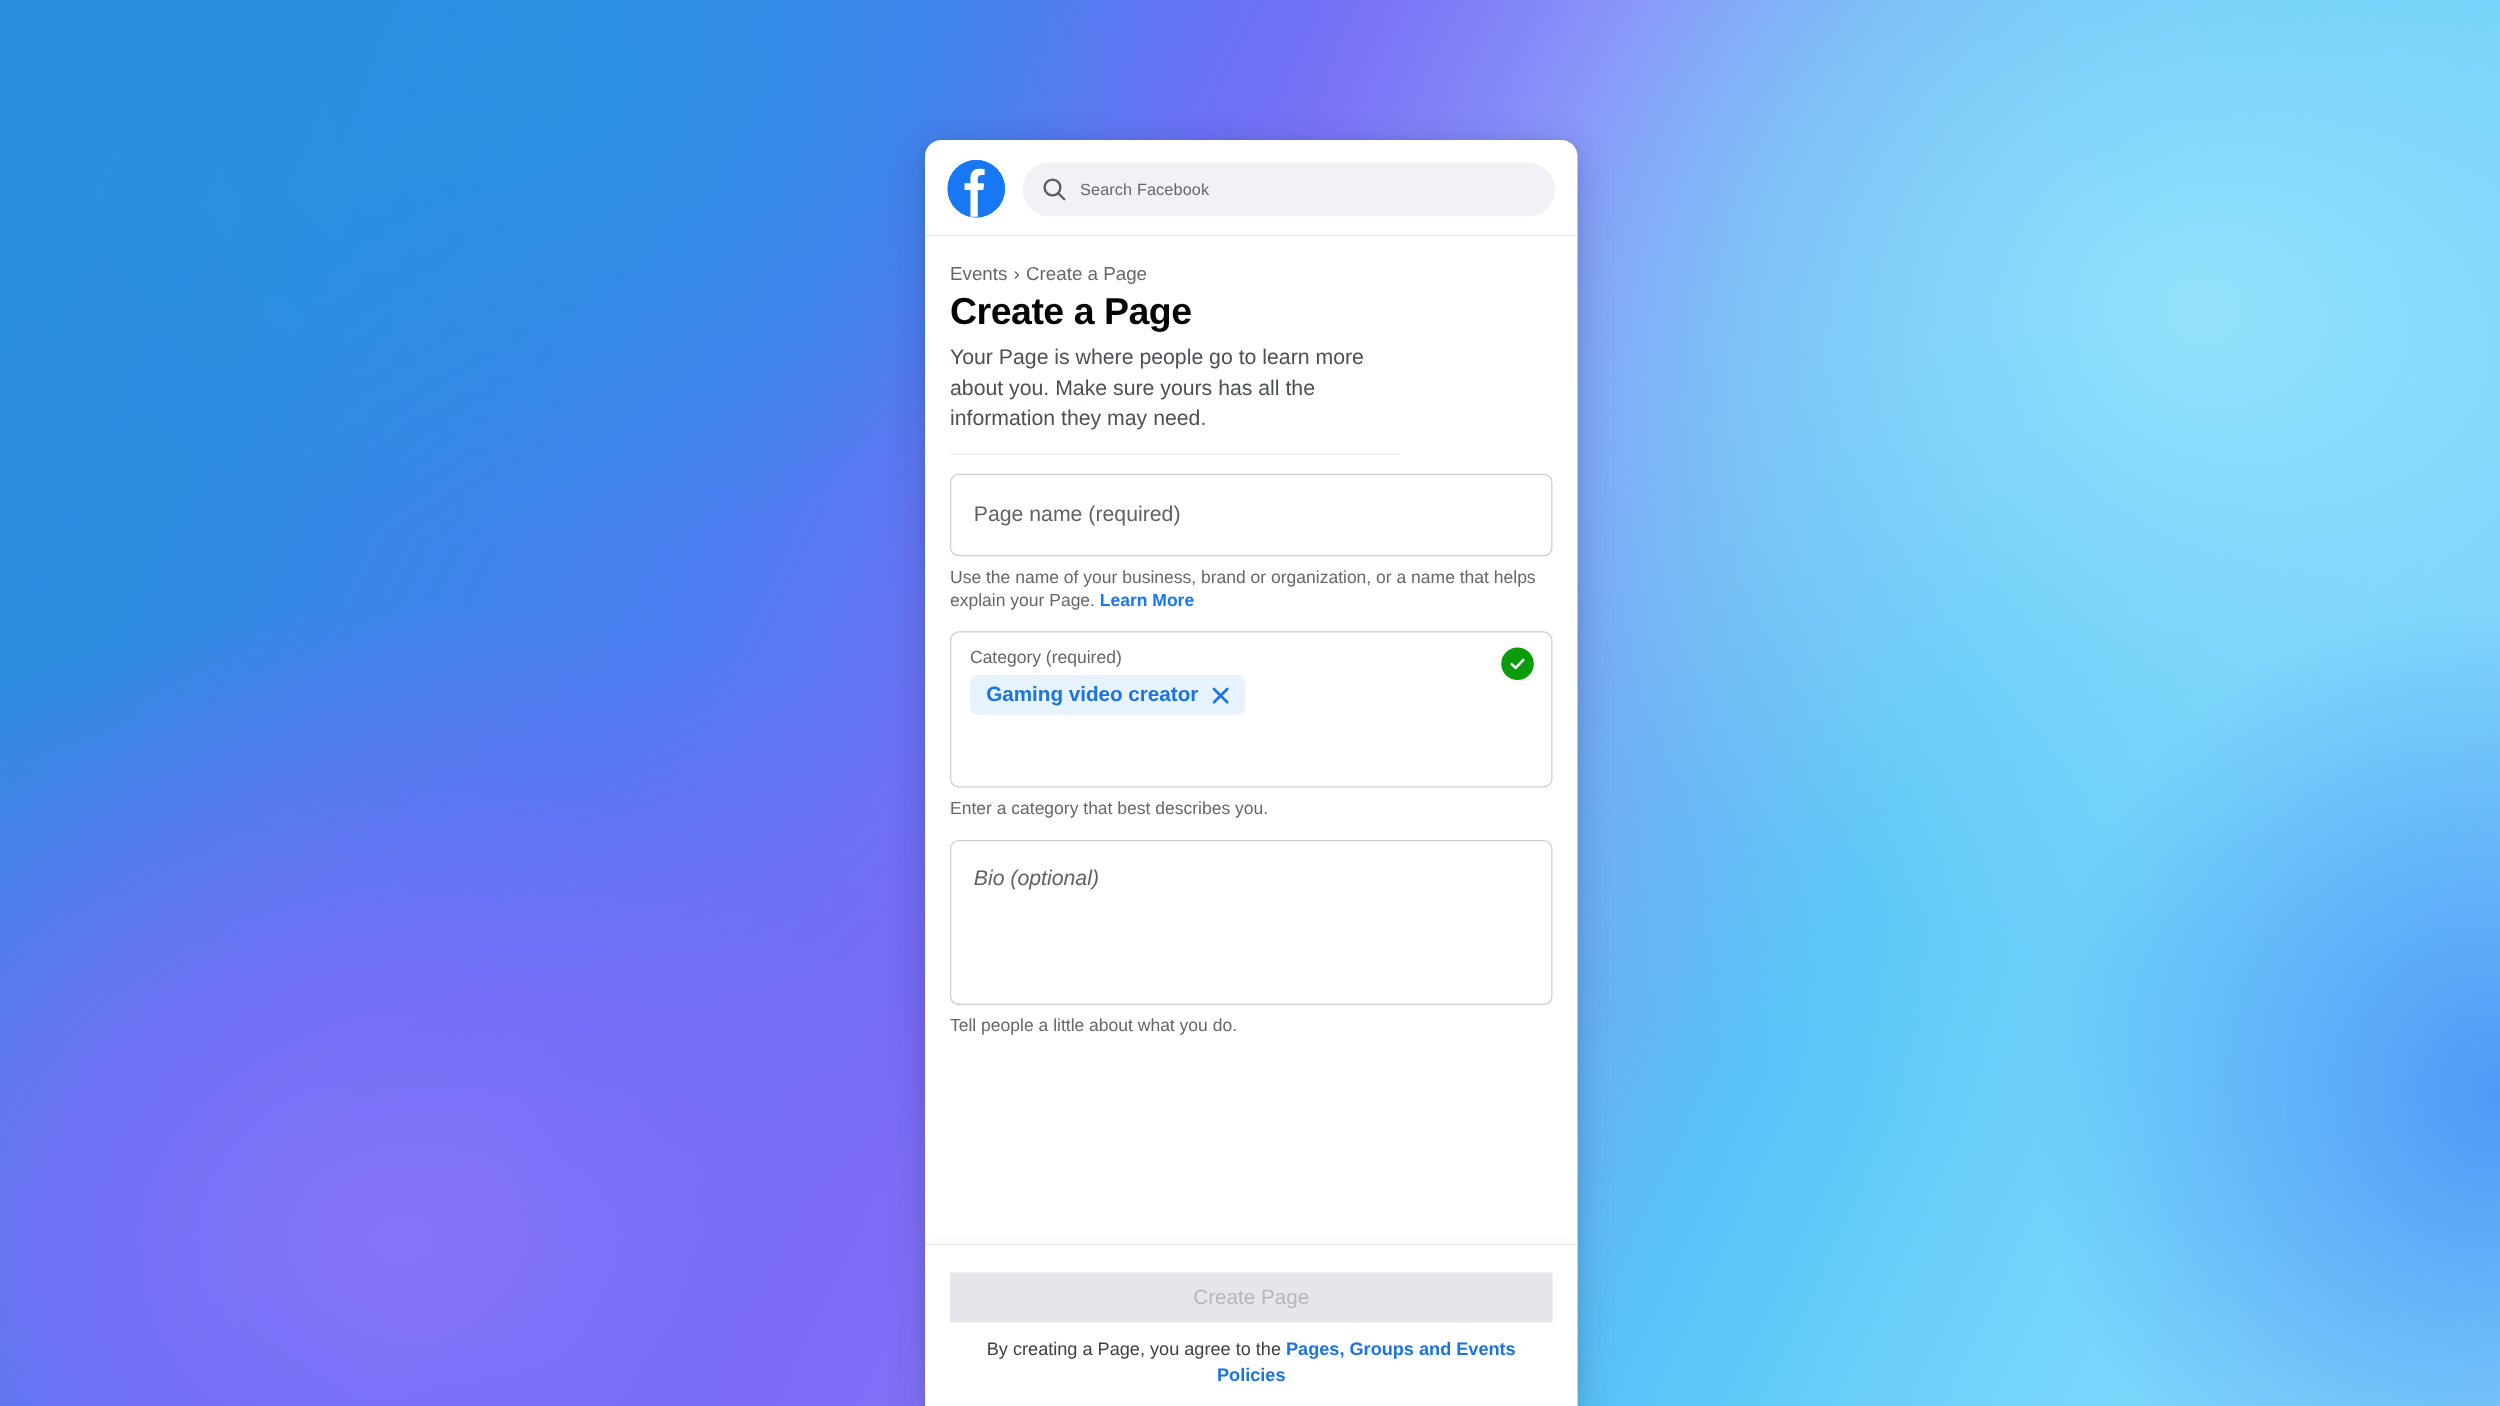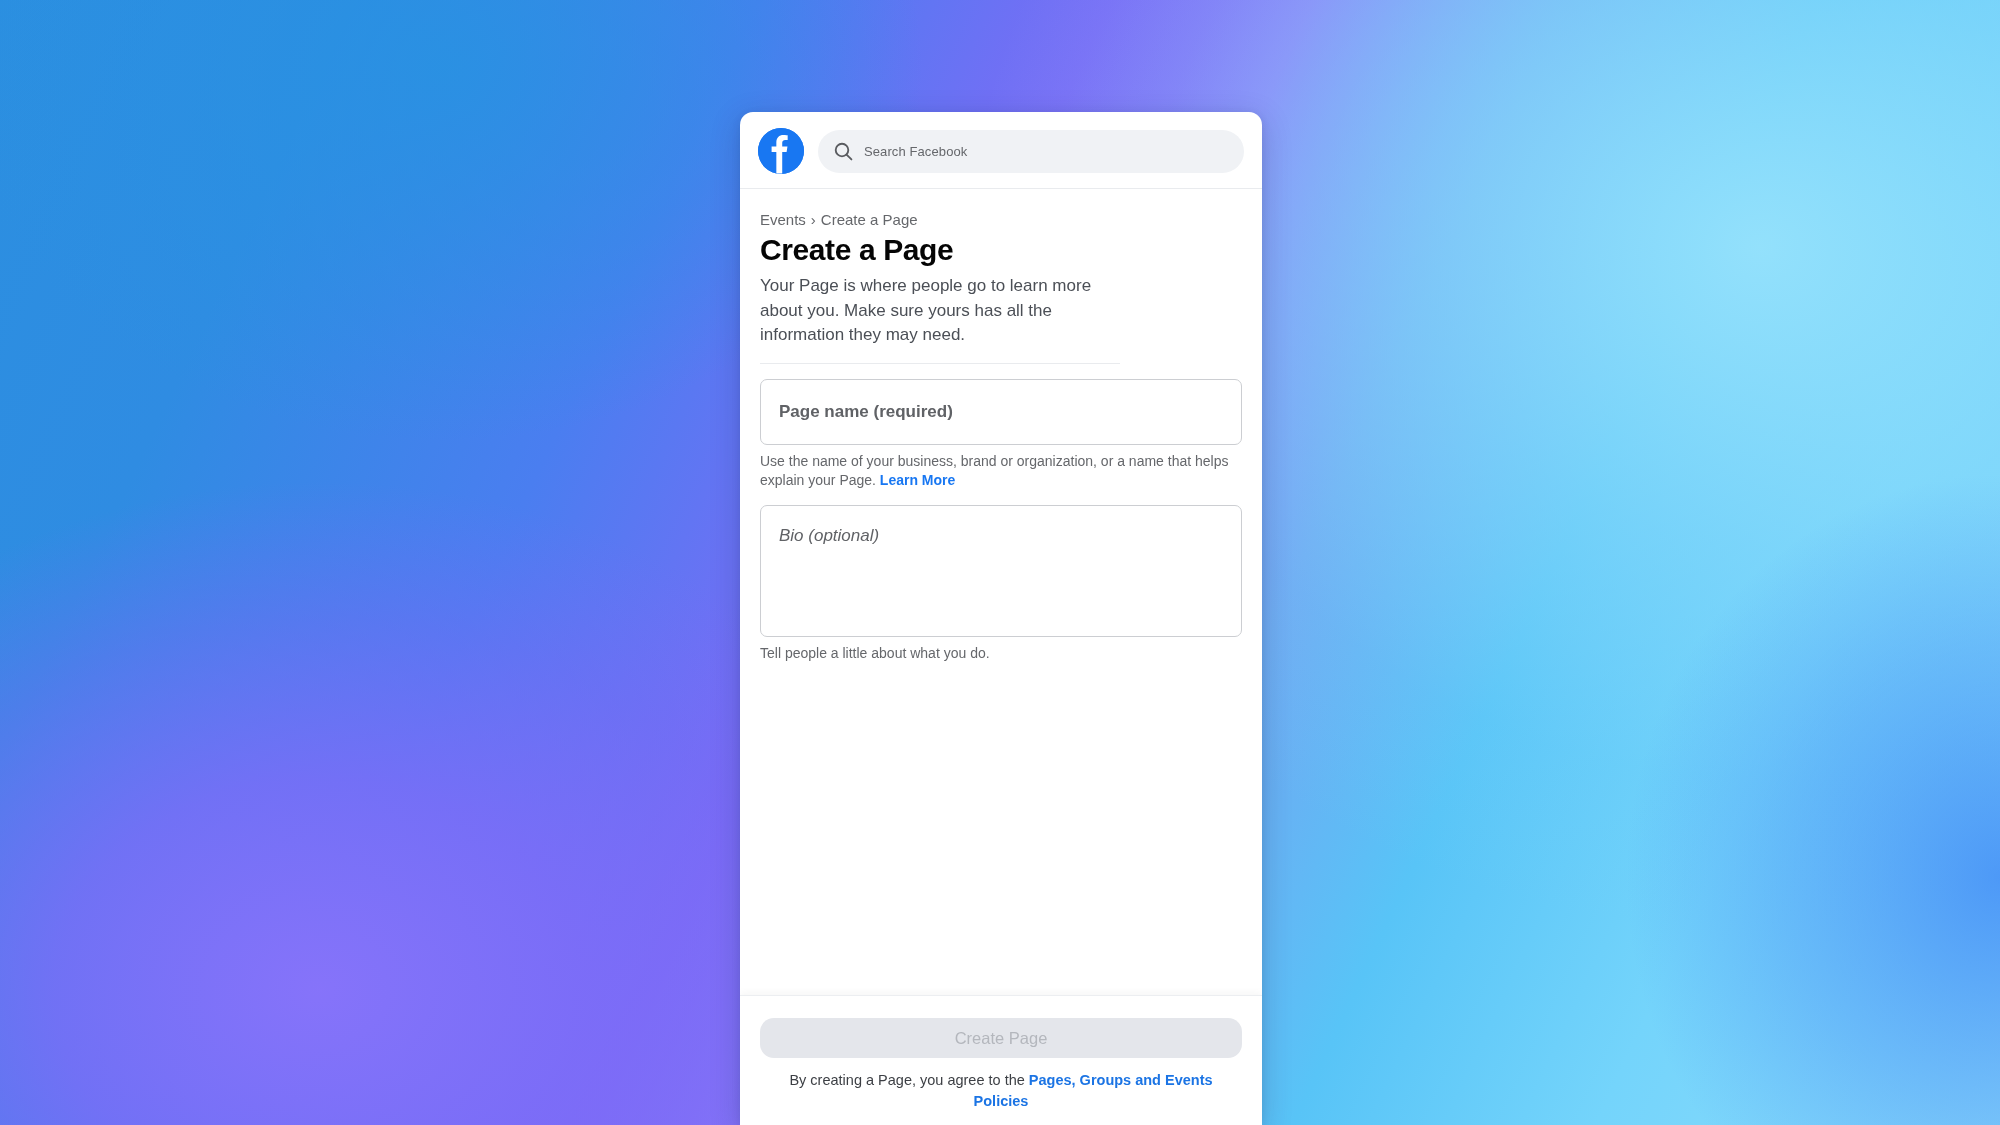--- a/index.html
+++ b/index.html
@@ -166,21 +166,20 @@
   .text-field {
     width: 100%;
     height: 66px;
     border: 1px solid #ccced2;
     border-radius: 7px;
     display: flex;
     align-items: center;
     padding: 0 18px;
     background: #fff;
     cursor: text;
-    font-weight: bold;
   }
   .field-placeholder {
     font-size: 17px;
     color: #606266;
   }
 
   .helper-text {
     font-size: 14px;
     color: #65676B;
     line-height: 1.38;
@@ -264,21 +263,21 @@
     background: #fff;
     border-top: 1px solid #eceef1;
     box-shadow: 0 -3px 7px rgba(0,0,0,0.035);
     position: relative;
     z-index: 2;
   }
   .create-btn {
     width: 100%;
     height: 40px;
     border: none;
-    border-radius: 14px;
+    border-radius: 1px;
     background: #E4E6EB;
     color: #b4b7bd;
     font-size: 16.5px;
     font-family: inherit;
     display: flex;
     align-items: center;
     justify-content: center;
     cursor: default;
   }
   .terms {
@@ -346,20 +345,42 @@
     <div class="field-block">
       <div class="text-field">
         <span class="field-placeholder">Page name (required)</span>
       </div>
       <div class="helper-text">
         <span>Use the name of your business, brand or organization, or a name that helps explain your Page.</span>
         <a class="inline-link">Learn More</a>
       </div>
     </div>
 
+    <div class="field-block">
+      <div class="category-box">
+        <div class="category-label">Category (required)</div>
+
+        <div class="chip">
+          <span class="chip-label">Gaming video creator</span>
+          <span class="chip-remove">
+            <svg width="15" height="15" viewBox="0 0 15 15" aria-hidden="true">
+              <line x1="2.2" y1="2.2" x2="12.8" y2="12.8" stroke="#1b74e4" stroke-width="2.1" stroke-linecap="round"></line>
+              <line x1="12.8" y1="2.2" x2="2.2" y2="12.8" stroke="#1b74e4" stroke-width="2.1" stroke-linecap="round"></line>
+            </svg>
+          </span>
+        </div>
+
+        <div class="check-badge">
+          <svg width="16" height="16" viewBox="0 0 16 16" aria-hidden="true">
+            <polyline points="3.4,8.3 6.5,11.3 12.6,4.9" fill="none" stroke="#ffffff" stroke-width="2.1" stroke-linecap="round" stroke-linejoin="round"></polyline>
+          </svg>
+        </div>
+      </div>
+      <div class="helper-text">Enter a category that best describes you.</div>
+    </div>
 
     <div class="field-block">
       <div class="bio-field">
         <span class="field-placeholder">Bio (optional)</span>
       </div>
       <div class="helper-text">Tell people a little about what you do.</div>
     </div>
 
   </div>
 

